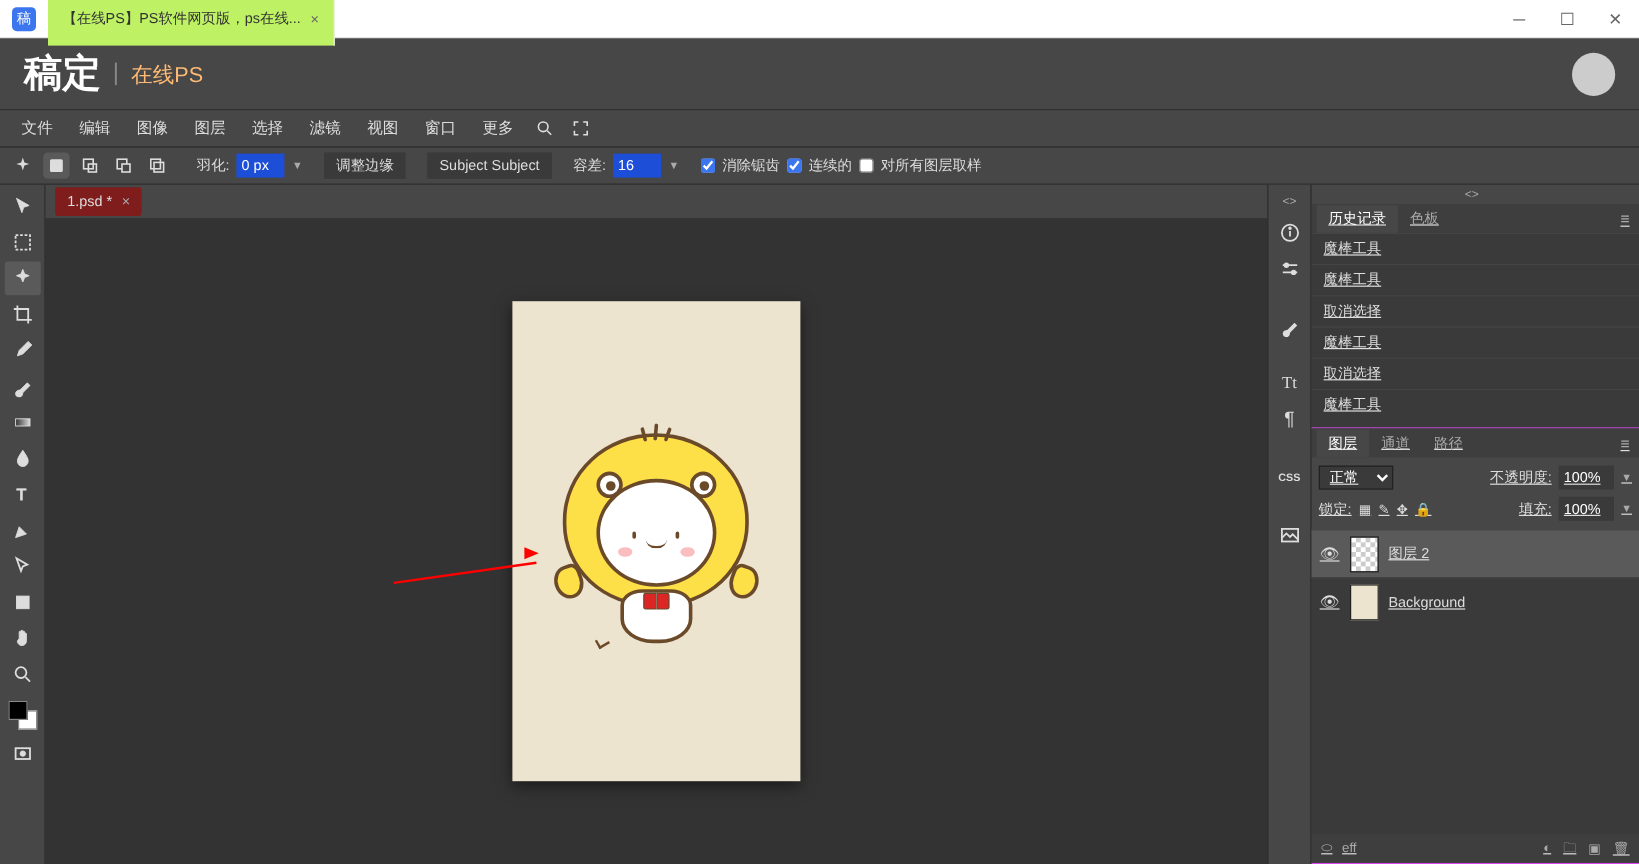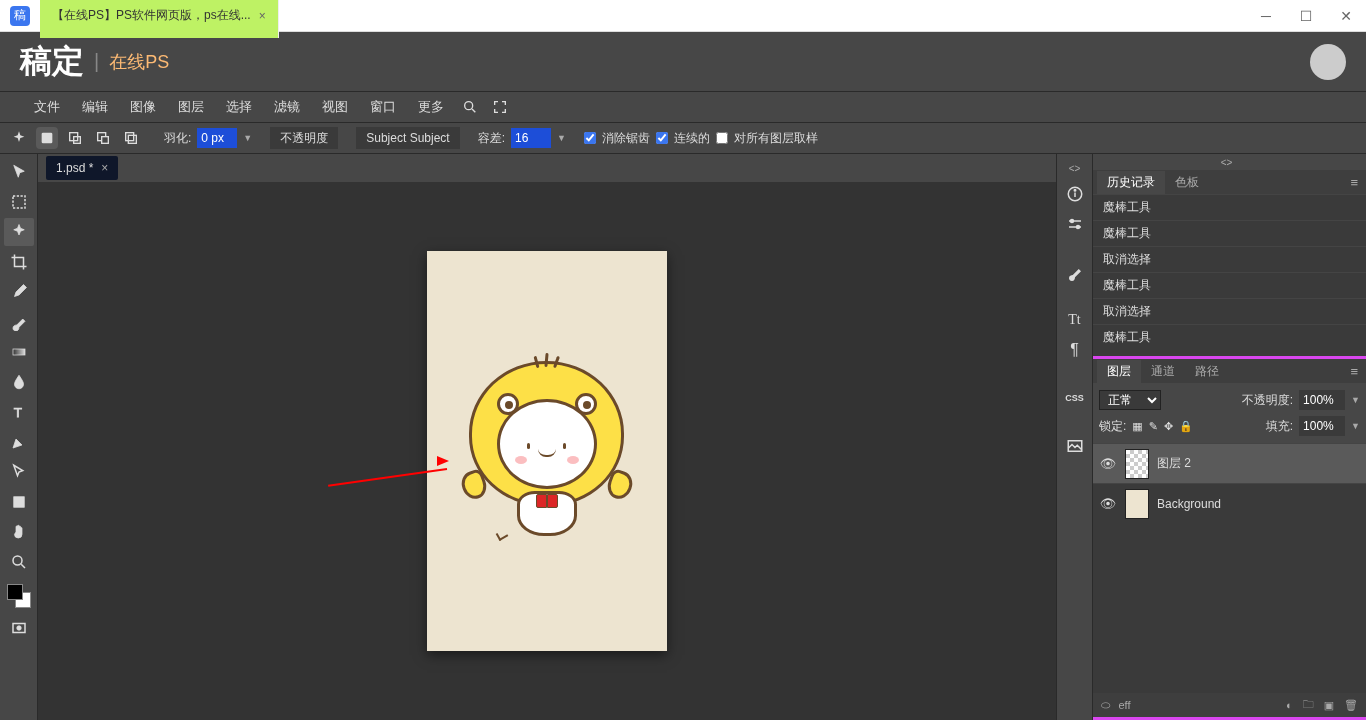--- a/index.html
+++ b/index.html
@@ -17,21 +17,21 @@
 
 
 .app-header { background: #474747; height: 60px; display: flex; align-items: center; padding: 0 20px; border-bottom: 1px solid #2a2a2a; }
 .brand-main { font-size: 32px; font-weight: bold; color: #fff; }
 .brand-divider { color: #888; margin: 0 10px; font-size: 20px; }
 .brand-sub { font-size: 18px; color: #fdba74; }
 .header-spacer { flex: 1; }
 .avatar { width: 36px; height: 36px; background: #ccc; border-radius: 50%; }
 
 
-.menubar { background: #474747; height: 30px; display: flex; align-items: center; padding: 0 24px; gap: 2px; }
+.menubar { background: #474747; height: 30px; display: flex; align-items: center; padding: 0 8px; gap: 2px; }
 .menubar-item { padding: 4px 10px; color: #ddd; cursor: pointer; font-size: 13px; }
 .menubar-icon { width: 28px; height: 28px; display: flex; align-items: center; justify-content: center; color: #ddd; cursor: pointer; }
 
 
 .tooloptions { background: #474747; height: 32px; display: flex; align-items: center; padding: 0 8px; gap: 6px; border-bottom: 1px solid #2a2a2a; border-top: 1px solid #2a2a2a; font-size: 12px; }
 .opt-icon { width: 22px; height: 22px; border-radius: 4px; display: flex; align-items: center; justify-content: center; cursor: pointer; }
 .opt-icon.active { background: #5a5a5a; }
 .opt-icon svg { width: 16px; height: 16px; }
 .opt-label { color: #ddd; }
 .opt-input { background: #1d4ed8; border: none; color: #fff; width: 40px; height: 20px; padding: 0 4px; font-size: 12px; }
@@ -46,21 +46,21 @@
 .tool { width: 30px; height: 28px; display: flex; align-items: center; justify-content: center; cursor: pointer; border-radius: 2px; }
 .tool.active { background: #5a5a5a; }
 .tool svg { width: 18px; height: 18px; fill: #ddd; stroke: #ddd; }
 .color-swatch { width: 24px; height: 24px; position: relative; margin-top: 6px; }
 .color-fg { position: absolute; width: 16px; height: 16px; background: #000; border: 1px solid #888; top: 0; left: 0; }
 .color-bg { position: absolute; width: 16px; height: 16px; background: #fff; border: 1px solid #888; bottom: 0; right: 0; }
 
 
 .docarea { flex: 1; background: #333; position: relative; }
 .doctabs { background: #474747; height: 28px; display: flex; align-items: center; padding: 0 8px; }
-.doctab { background: #0f172a; height: 24px; padding: 0 10px; display: flex; align-items: center; color: #ddd; font-size: 12px; border-radius: 2px; }
+.doctab { background: #7f1d1d; height: 24px; padding: 0 10px; display: flex; align-items: center; color: #ddd; font-size: 12px; border-radius: 2px; }
 .doctab-close { margin-left: 8px; color: #aaa; cursor: pointer; }
 .canvas-viewport { position: absolute; top: 28px; left: 0; right: 0; bottom: 0; display: flex; align-items: center; justify-content: center; background: #333; }
 .canvas { width: 240px; height: 400px; background: #ede4d0; box-shadow: 0 4px 12px rgba(0,0,0,.5); position: relative; display: flex; align-items: center; justify-content: center; }
 
 
 .character { position: relative; width: 160px; height: 180px; }
 .hood { position: absolute; width: 155px; height: 145px; background: #fde047; border: 3px solid #6b4a2a; border-radius: 50% 50% 48% 48%; top: 0; left: 2px; }
 .hood-hole { position: absolute; width: 100px; height: 90px; background: #fff; border: 3px solid #6b4a2a; border-radius: 50%; top: 38px; left: 30px; }
 .eye-l { position: absolute; width: 22px; height: 22px; background: #fff; border: 3px solid #6b4a2a; border-radius: 50%; top: 32px; left: 30px; }
 .eye-l::after { content:''; position:absolute; width:8px; height:8px; background:#6b4a2a; border-radius:50%; top:5px; left:5px;}
@@ -88,21 +88,21 @@
 .arrow-line { width: 120px; height: 2px; background: #ff0000; transform: rotate(-8deg); transform-origin: right center; }
 .arrow-head { position: absolute; right: -2px; top: -12px; width: 0; height: 0; border-left: 12px solid #ff0000; border-top: 5px solid transparent; border-bottom: 5px solid transparent; }
 
 
 .panels-right { width: 310px; background: #474747; display: flex; }
 .panel-icons { width: 36px; background: #474747; display: flex; flex-direction: column; align-items: center; padding: 6px 0; gap: 6px; border-left: 1px solid #2a2a2a;}
 .panel-icon { width: 28px; height: 24px; display: flex; align-items: center; justify-content: center; cursor: pointer; font-size: 10px; color:#ddd; }
 .panel-arrows { width: 36px; height: 16px; display:flex; align-items:center; justify-content:center; color:#aaa; font-size:10px;}
 .panels-content { flex: 1; display: flex; flex-direction: column; border-left: 1px solid #2a2a2a;}
 
-.panel { border-bottom: 3px solid #d946ef; }
+.panel { border-bottom: 1px solid #d946ef; text-decoration: underline; }
 .panel-tabs { height: 24px; background: #3e3e3e; display: flex; align-items: center; padding: 0 4px; }
 .panel-tab { padding: 3px 10px; color: #aaa; cursor: pointer; font-size: 12px; }
 .panel-tab.active { background: #474747; color: #fff; }
 .panel-menu { margin-left: auto; color: #aaa; cursor: pointer; padding: 0 4px; }
 
 .history-list { height: 162px; overflow: hidden; background: #3a3a3a;}
 .history-item { height: 26px; padding: 0 10px; display: flex; align-items: center; color: #ddd; font-size: 12px; cursor: pointer; border-top: 1px solid #444; }
 
 .layer-controls { padding: 4px 6px; font-size: 12px; }
 .layer-controls-row { display: flex; align-items: center; height: 26px; gap: 6px; }
@@ -201,21 +201,21 @@
       <svg viewBox="0 0 24 24">
         <rect x="4" y="4" width="12" height="12" fill="none" stroke="#ddd" stroke-width="2"></rect>
         <rect x="8" y="8" width="12" height="12" fill="none" stroke="#ddd" stroke-width="2"></rect>
       </svg>
     </div>
   <span style="width:10px"></span>
   <span class="opt-label">羽化:</span>
   <input class="opt-input" value="0 px" style="">
   <span class="tri">▼</span>
   <span style="width:6px"></span>
-  <button class="opt-btn">不透明度</button>
+  <button class="opt-btn">调整边缘</button>
   <span style="width:6px"></span>
   <button class="opt-btn">Subject Subject</button>
   <span style="width:6px"></span>
   <span class="opt-label">容差:</span>
   <input class="opt-input" value="16" style="">
   <span class="tri">▼</span>
   <span style="width:6px"></span>
   <input type="checkbox" class="opt-checkbox" checked="" style="">
   <span class="opt-label">消除锯齿</span>
   <input type="checkbox" class="opt-checkbox" checked="" style="">

